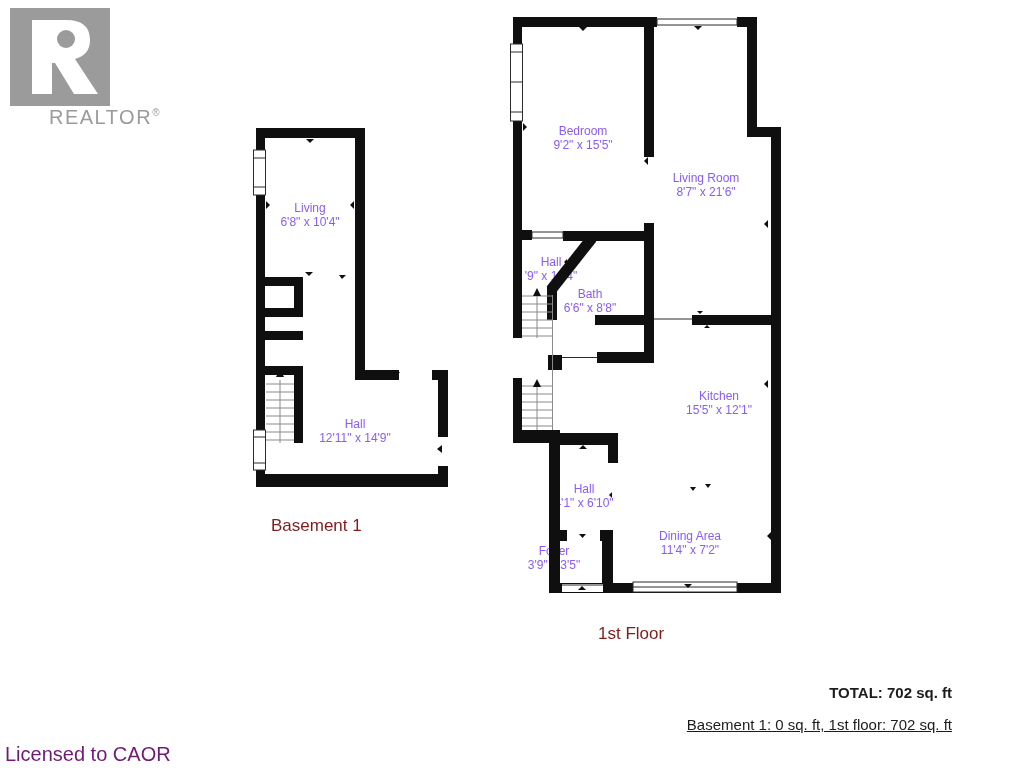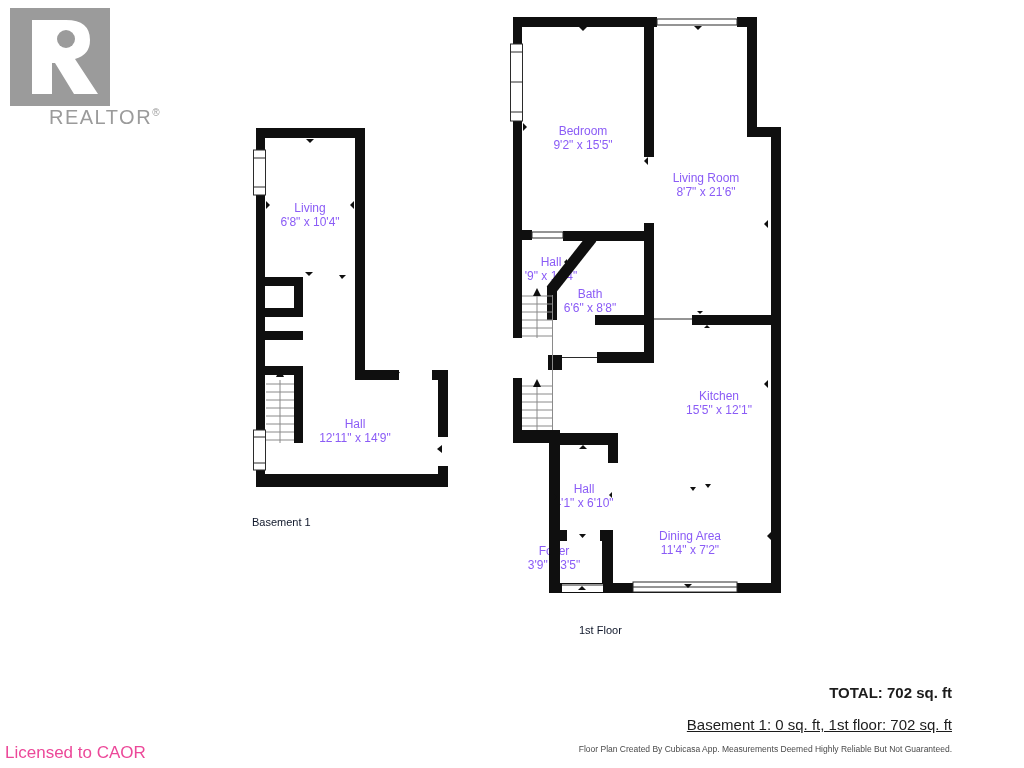--- a/index.html
+++ b/index.html
@@ -7,27 +7,27 @@
           font-family:"Liberation Sans","DejaVu Sans",sans-serif;}
   
   #logo-box{position:absolute;left:10px;top:8px;width:100px;height:98px;background:#9b9b9b;}
   #logo-text{position:absolute;left:7px;top:106px;font-size:20px;letter-spacing:1.5px;
              color:#9b9b9b;font-weight:400;white-space:nowrap;margin-left:42px;}
   #logo-text sup{font-size:10px;letter-spacing:0;}
   
   .room-label{position:absolute;transform:translate(-50%,-50%);text-align:center;
               color:#8b5cf6;font-size:12px;line-height:14px;white-space:nowrap;z-index:1;}
   #plan-svg{position:absolute;left:0;top:0;z-index:2;pointer-events:none;}
-  .floor-caption{position:absolute;font-size:11px;color:#0f172a;z-index:3;white-space:nowrap;}
+  .floor-caption{position:absolute;font-size:17px;color:#7f1d1d;z-index:3;white-space:nowrap;margin-left:19px;}
   
   #summary{position:absolute;left:0;top:685px;width:952px;text-align:right;z-index:3;color:#1c1c1c;}
   #summary .l1{font-size:15px;font-weight:bold;line-height:15px;}
   #summary .l2,#summary .l3{font-size:15px;line-height:15px;margin-top:17px;text-decoration:underline;}
   #summary .l4{font-size:8.5px;color:#4a4a4a;margin-top:13px;line-height:9px;}
-  #license{position:absolute;left:5px;top:743px;font-size:17px;color:#ec4899;z-index:3;}
+  #license{position:absolute;left:5px;top:743px;font-size:20px;color:#701a75;z-index:3;}
 </style>
 </head>
 <body>
 
 <div id="canvas">
 
   <div id="logo-box">
     <svg width="100" height="98" viewBox="0 0 100 98">
       <path fill="#ffffff" d="M22 12 h34 q24 0 24 20 q0 15 -15 19 l23 35 h-24 l-19 -31 h-3 v31 h-20 z"></path>
       <circle cx="56" cy="31" r="9" fill="#9b9b9b"></circle>
@@ -220,17 +220,16 @@
       <polygon points="578,590 586,590 582,586"></polygon>
     </g>
   </svg>
 
   <div class="floor-caption" style="left:252px;top:516px">Basement 1</div>
   <div class="floor-caption" style="left:579px;top:624px">1st Floor</div>
 
   <div id="summary">
     <div class="l1">TOTAL: 702 sq. ft</div>
     <div class="l2">Basement 1: 0 sq. ft, 1st floor: 702 sq. ft</div>
-    <div class="l4">Floor Plan Created By Cubicasa App. Measurements Deemed Highly Reliable But Not Guaranteed.</div>
   </div>
 
   <div id="license">Licensed to CAOR</div>
 </div>
 
 </body></html>

